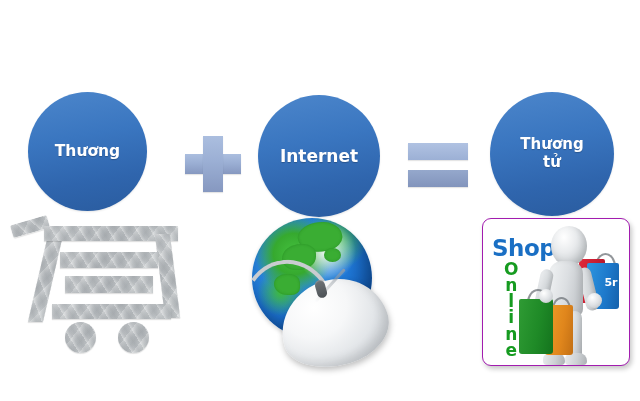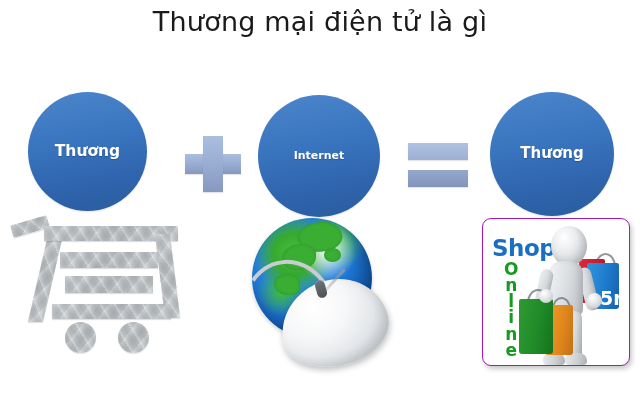--- a/index.html
+++ b/index.html
@@ -55,21 +55,21 @@
     text-shadow: 0 1px 1px rgba(0,0,0,0.22);
     padding: 0 6px;
   }
   #circle-commerce {
     left: 28px; top: 92px; width: 119px; height: 119px;
   }
   #circle-commerce .circle-label { font-size: 15.5px; }
   #circle-internet {
     left: 258px; top: 95px; width: 122px; height: 122px;
   }
-  #circle-internet .circle-label { font-size: 11px; }
+  #circle-internet .circle-label { font-size: 17px; }
   #circle-ecommerce {
     left: 490px; top: 92px; width: 124px; height: 124px;
   }
   #circle-ecommerce .circle-label { font-size: 15px; }
 
   
   .op-plus {
     position: absolute;
     left: 185px; top: 136px;
     width: 56px; height: 56px;
@@ -269,25 +269,25 @@
     border-bottom: none;
     border-radius: 50% 50% 0 0 / 100% 100% 0 0;
     background: transparent;
   }
   .bag-green  { left: 36px; top: 80px;  width: 34px; height: 55px; background: linear-gradient(100deg, #2f9b34 0%, #1f8a27 55%, #14731d 100%); }
   .bag-orange { left: 62px; top: 86px;  width: 28px; height: 50px; background: linear-gradient(100deg, #f0a02a 0%, #e0861c 60%, #c26f14 100%); }
   .bag-red    { left: 96px; top: 40px;  width: 26px; height: 44px; background: linear-gradient(100deg, #e02a3c 0%, #c31c30 60%, #a51525 100%); }
   .bag-blue   { left: 104px; top: 44px; width: 32px; height: 46px; background: linear-gradient(100deg, #2e96e0 0%, #1d79cb 58%, #1561ab 100%); }
   .bag-blue-label {
     position: absolute;
-    left: 110px; top: 68px;
+    left: 110px; top: 57px;
     width: 22px;
     text-align: center;
     color: #ffffff;
-    font-size: 19px;
+    font-size: 11px;
     font-weight: 700;
     font-family: "DejaVu Sans", sans-serif;
     margin-left: 7px;
   }
   .handle-green  { left: 44px; top: 70px;  width: 18px; height: 12px; }
   .handle-orange { left: 69px; top: 78px;  width: 15px; height: 10px; }
   .handle-blue   { left: 112px; top: 34px; width: 17px; height: 12px; }
   .fig-hand {
     position: absolute;
     border-radius: 50%;
@@ -303,21 +303,20 @@
     background: linear-gradient(100deg, #e9ebed 0%, #cdd1d4 55%, #acb0b4 100%);
   }
   .foot-l { left: 60px; }
   .foot-r { left: 82px; }
 </style>
 </head>
 <body>
 
 <div class="slide">
 
-  <div class="title">Thương mại điện tử là gì</div>
 
   <div class="circle" id="circle-commerce">
     <div class="circle-label">
       <div>Thương</div>
     </div>
   </div>
 
   <div class="cart">
     <div class="cart-piece cart-handle"></div>
     <div class="cart-piece cart-diag"></div>
@@ -355,20 +354,21 @@
   </div>
 
   <div class="op-equals">
     <div class="bar bar-top"></div>
     <div class="bar bar-bot"></div>
   </div>
 
   <div class="circle" id="circle-ecommerce">
     <div class="circle-label">
       <div>Thương</div>
+      <div>tử</div>
     </div>
   </div>
 
   <div class="shop-panel">
     <div class="shop-word">Shop</div>
     <div class="online-word">
       <span>O</span>
       <span>n</span>
       <span>l</span>
       <span>i</span>

